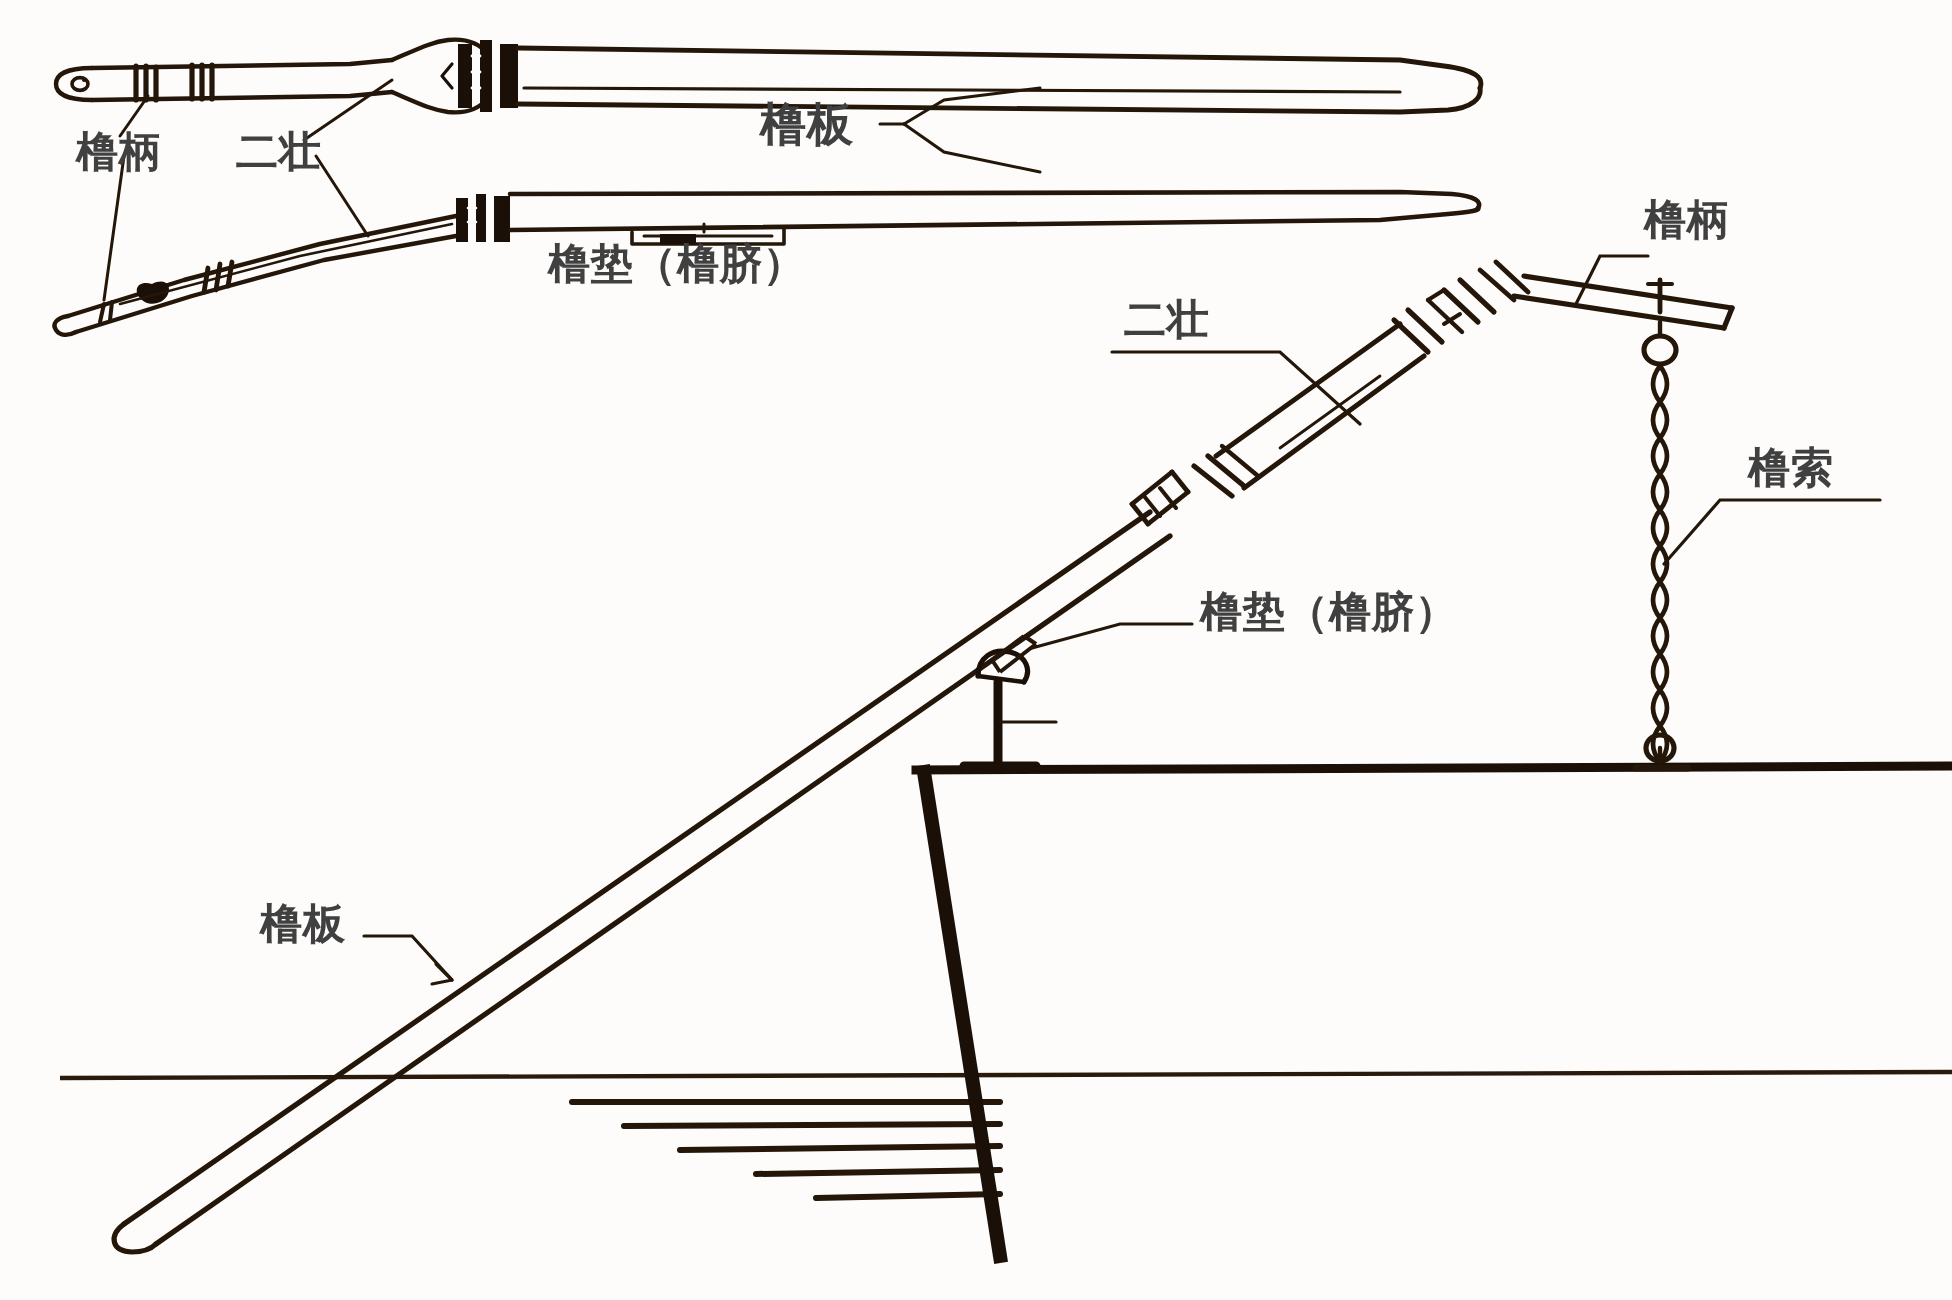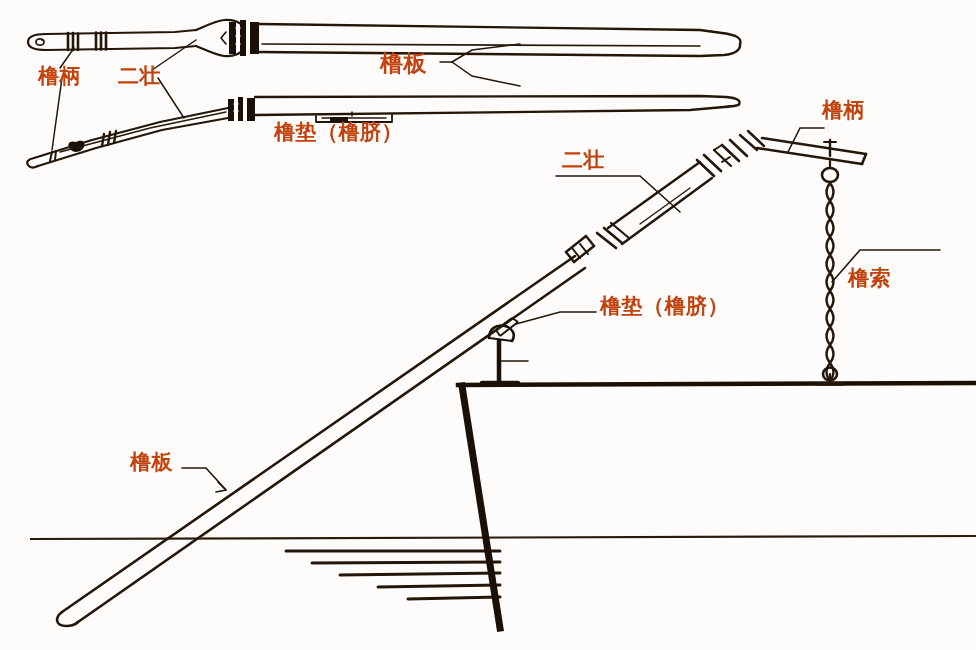--- a/index.html
+++ b/index.html
@@ -20,21 +20,21 @@
     position: absolute;
     left: 0;
     top: 0;
     width: 976px;
     height: 650px;
   }
   .lbl {
     position: absolute;
     font-family: "DejaVu Sans", "Liberation Sans", sans-serif;
     font-weight: 700;
-    color: #c2410c;
+    color: #404040;
     white-space: nowrap;
     letter-spacing: 0.5px;
     line-height: 1;
   }
 </style>
 </head>
 <body>
 
 <div id="page">
 
@@ -246,20 +246,20 @@
   <div class="lbl" style="left:118px; top:66px; font-size:21px;">二壮</div>
 
   <div class="lbl" style="left:380px; top:52px; font-size:23px;">橹板</div>
 
   <div class="lbl" style="left:274px; top:122px; font-size:21px;">橹垫（橹脐）</div>
 
   <div class="lbl" style="left:562px; top:150px; font-size:21px;">二壮</div>
 
   <div class="lbl" style="left:822px; top:100px; font-size:21px;">橹柄</div>
 
-  <div class="lbl" style="left:848px; top:224px; font-size:21px;margin-top:44px;">橹索</div>
+  <div class="lbl" style="left:874px; top:224px; font-size:21px;">橹索</div>
 
   <div class="lbl" style="left:600px; top:296px; font-size:21px;">橹垫（橹脐）</div>
 
 
   <div class="lbl" style="left:130px; top:452px; font-size:21px;">橹板</div>
 
 </div>
 
 </body></html>

